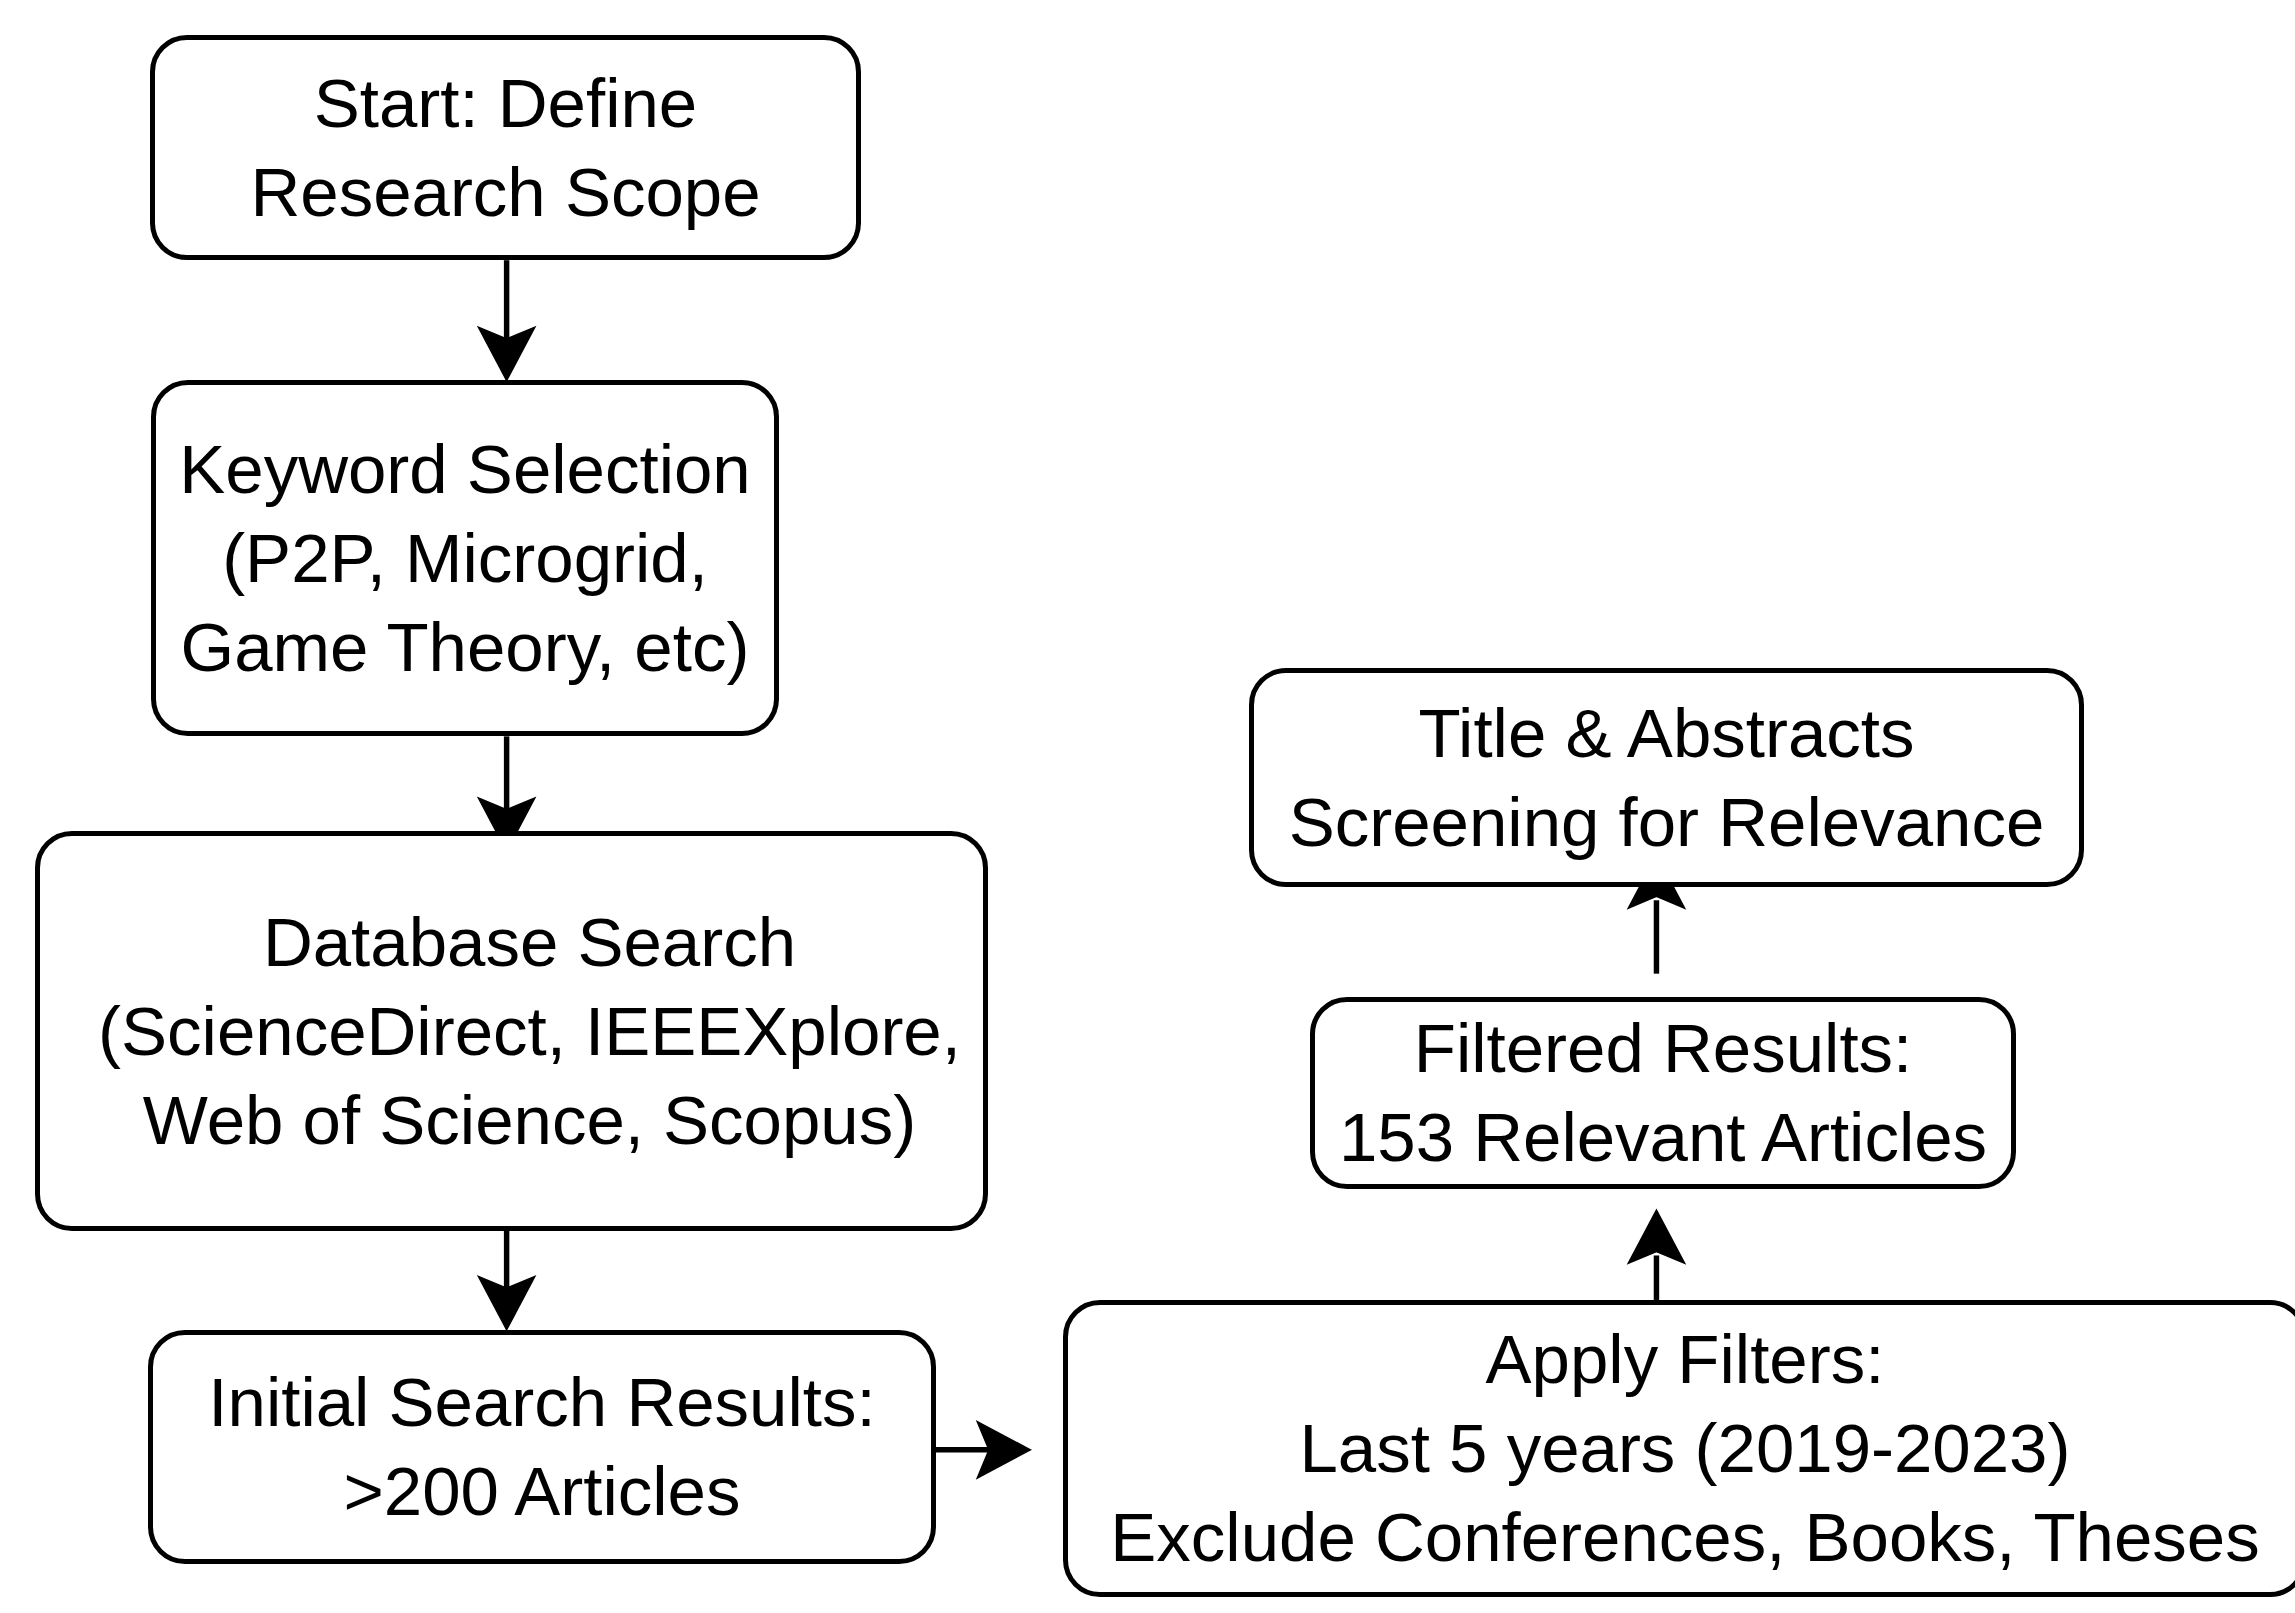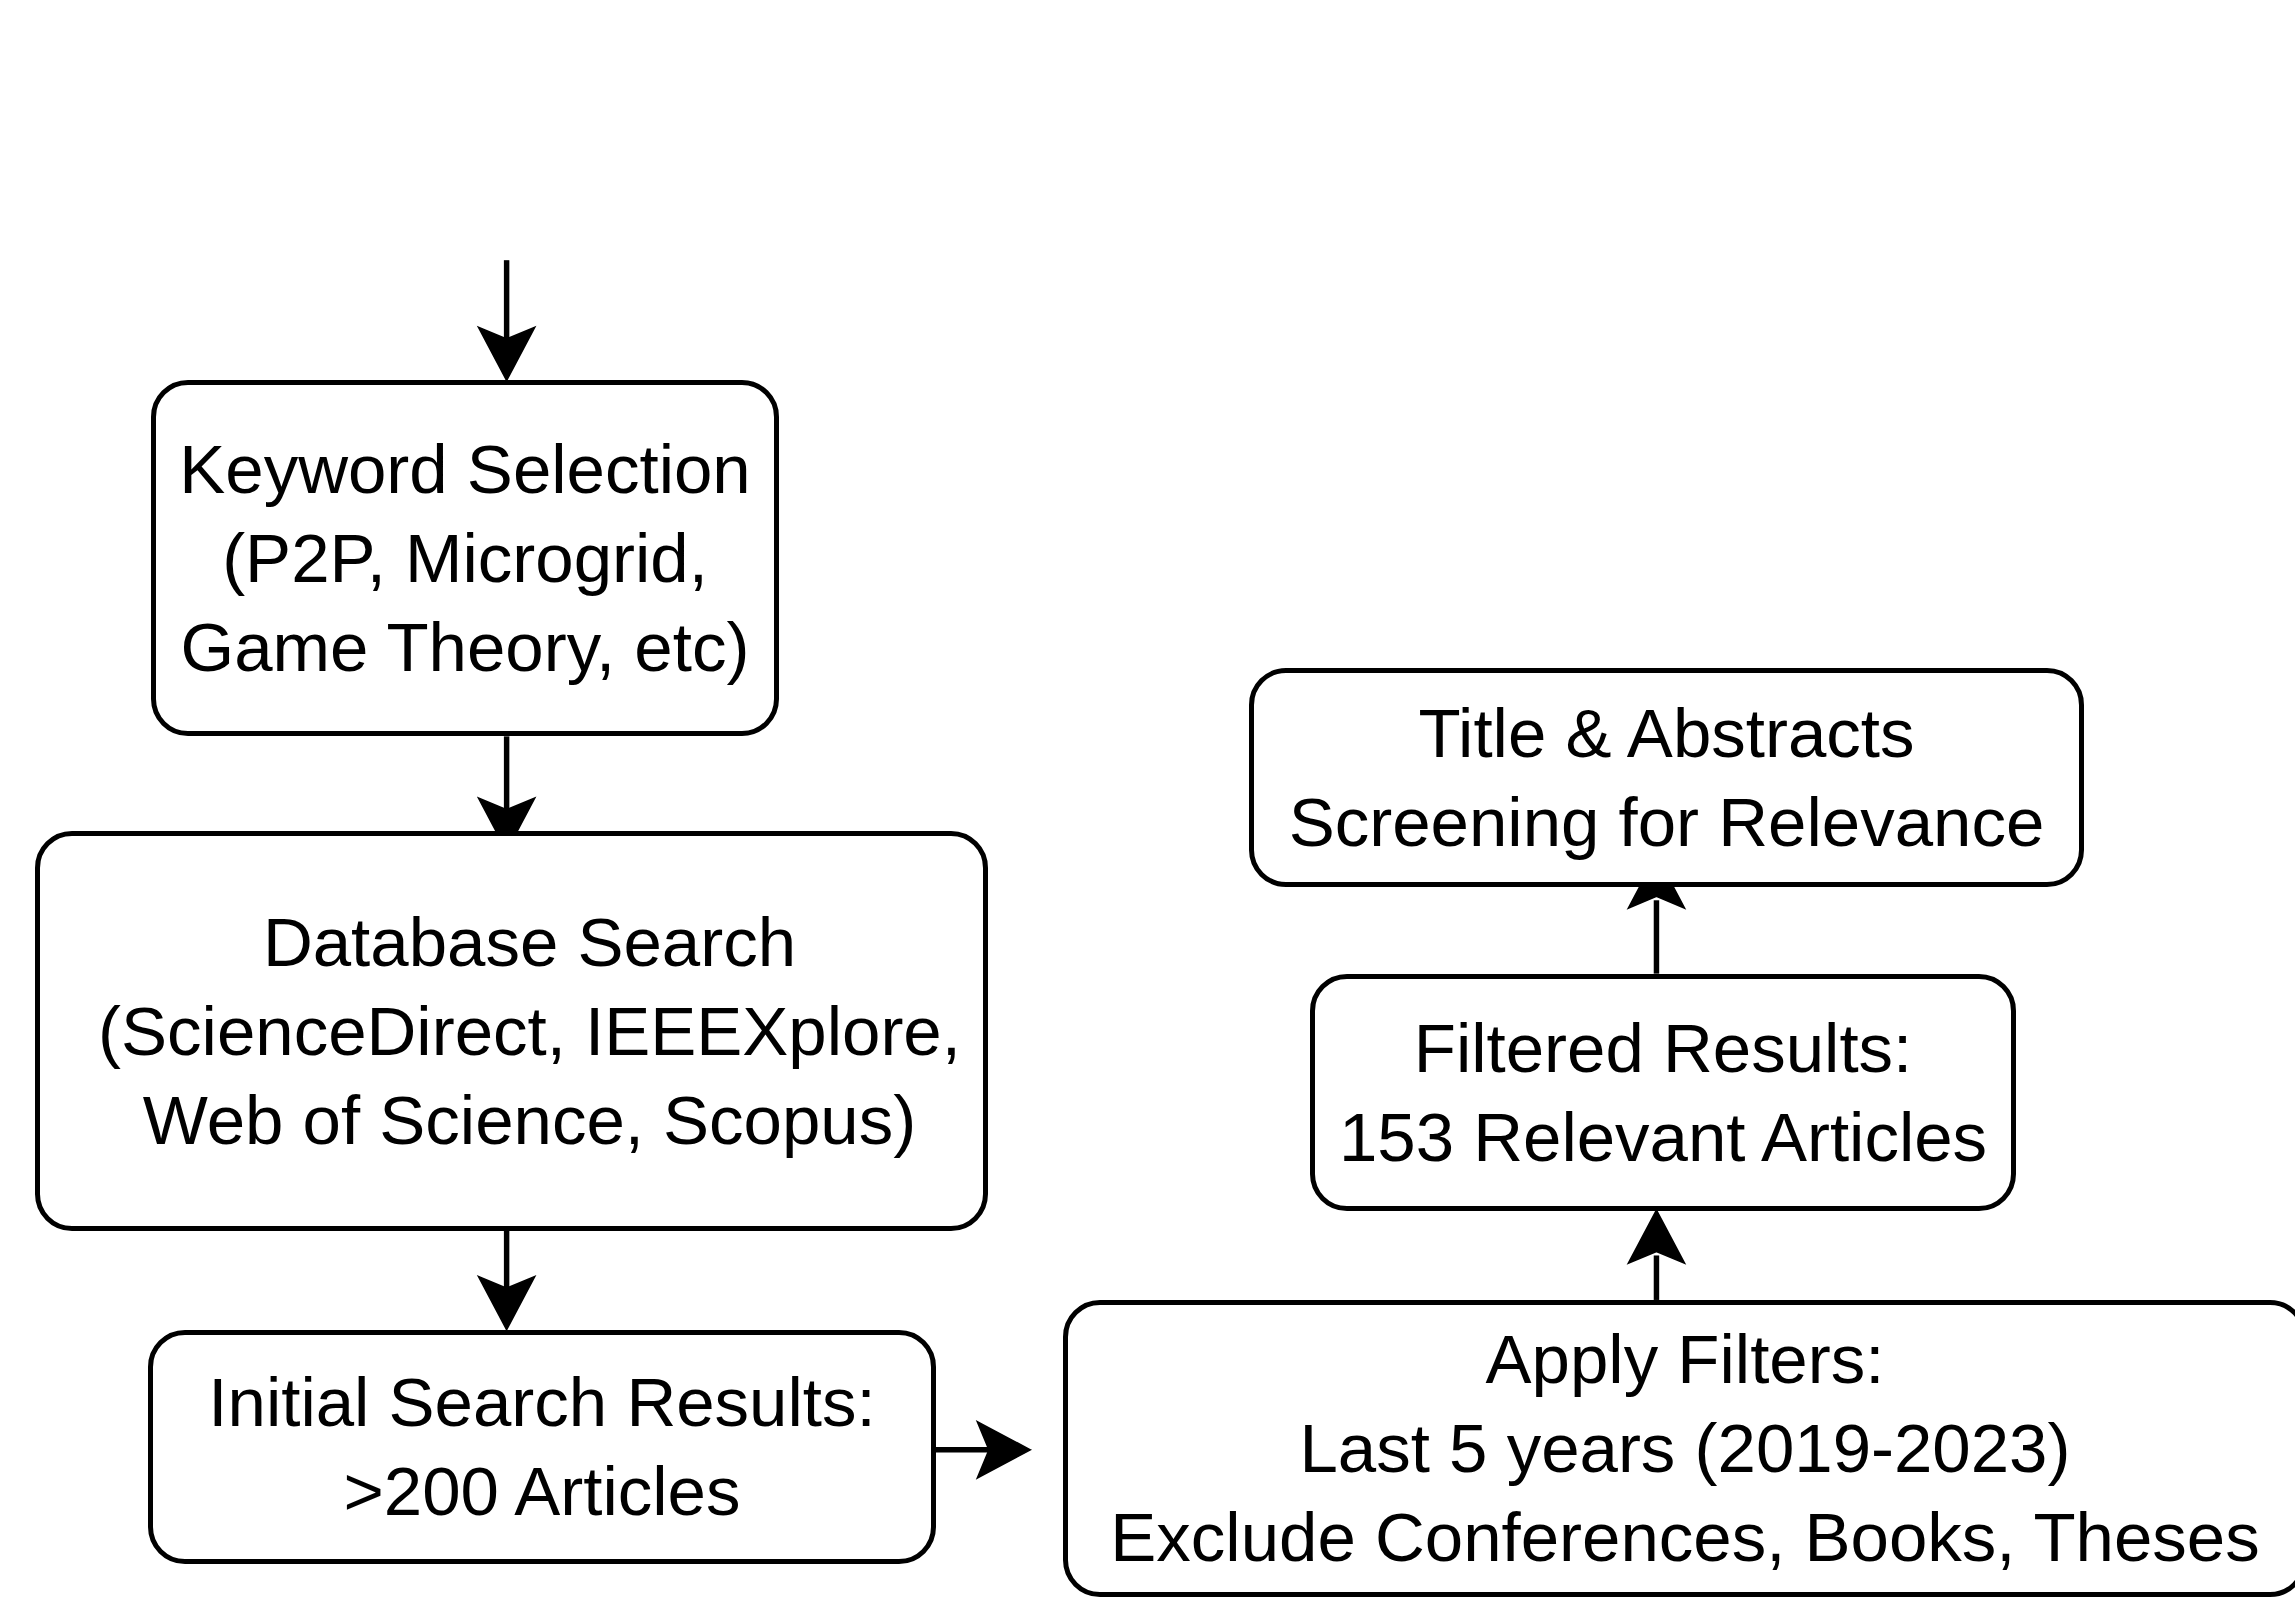--- a/index.html
+++ b/index.html
@@ -68,20 +68,26 @@
     <g>
       <line x1="2122" y1="1665" x2="2122" y2="1608"></line>
       <polygon points="2122,1550 2086,1618 2122,1603 2158,1618"></polygon>
     </g>
     <g>
       <line x1="2122" y1="1247" x2="2122" y2="1153"></line>
       <polygon points="2122,1095 2086,1163 2122,1148 2158,1163"></polygon>
     </g>
   </svg>
 
+  <div class="node" style="left:150px; top:35px; width:711px; height:225px;">
+    <div class="txt">
+      <span>Start: Define</span>
+      <span>Research Scope</span>
+    </div>
+  </div>
 
   <div class="node" style="left:151px; top:380px; width:628px; height:356px;">
     <div class="txt">
       <span>Keyword Selection</span>
       <span>(P2P, Microgrid,</span>
       <span>Game Theory, etc)</span>
     </div>
   </div>
 
   <div class="node" style="left:35px; top:831px; width:953px; height:400px;padding-left:36px;">
@@ -100,21 +106,21 @@
   </div>
 
   <div class="node" style="left:1031px; top:1300px; width:1244px; height:297px;margin-left:32px;">
     <div class="txt">
       <span>Apply Filters:</span>
       <span>Last 5 years (2019-2023)</span>
       <span>Exclude Conferences, Books, Theses</span>
     </div>
   </div>
 
-  <div class="node" style="left:1310px; top:974px; width:706px; height:237px;">
+  <div class="node" style="left:1310px; top:997px; width:706px; height:192px;">
     <div class="txt">
       <span>Filtered Results:</span>
       <span>153 Relevant Articles</span>
     </div>
   </div>
 
   <div class="node" style="left:1249px; top:636px; width:835px; height:219px;margin-top:32px;">
     <div class="txt">
       <span>Title &amp; Abstracts</span>
       <span>Screening for Relevance</span>

